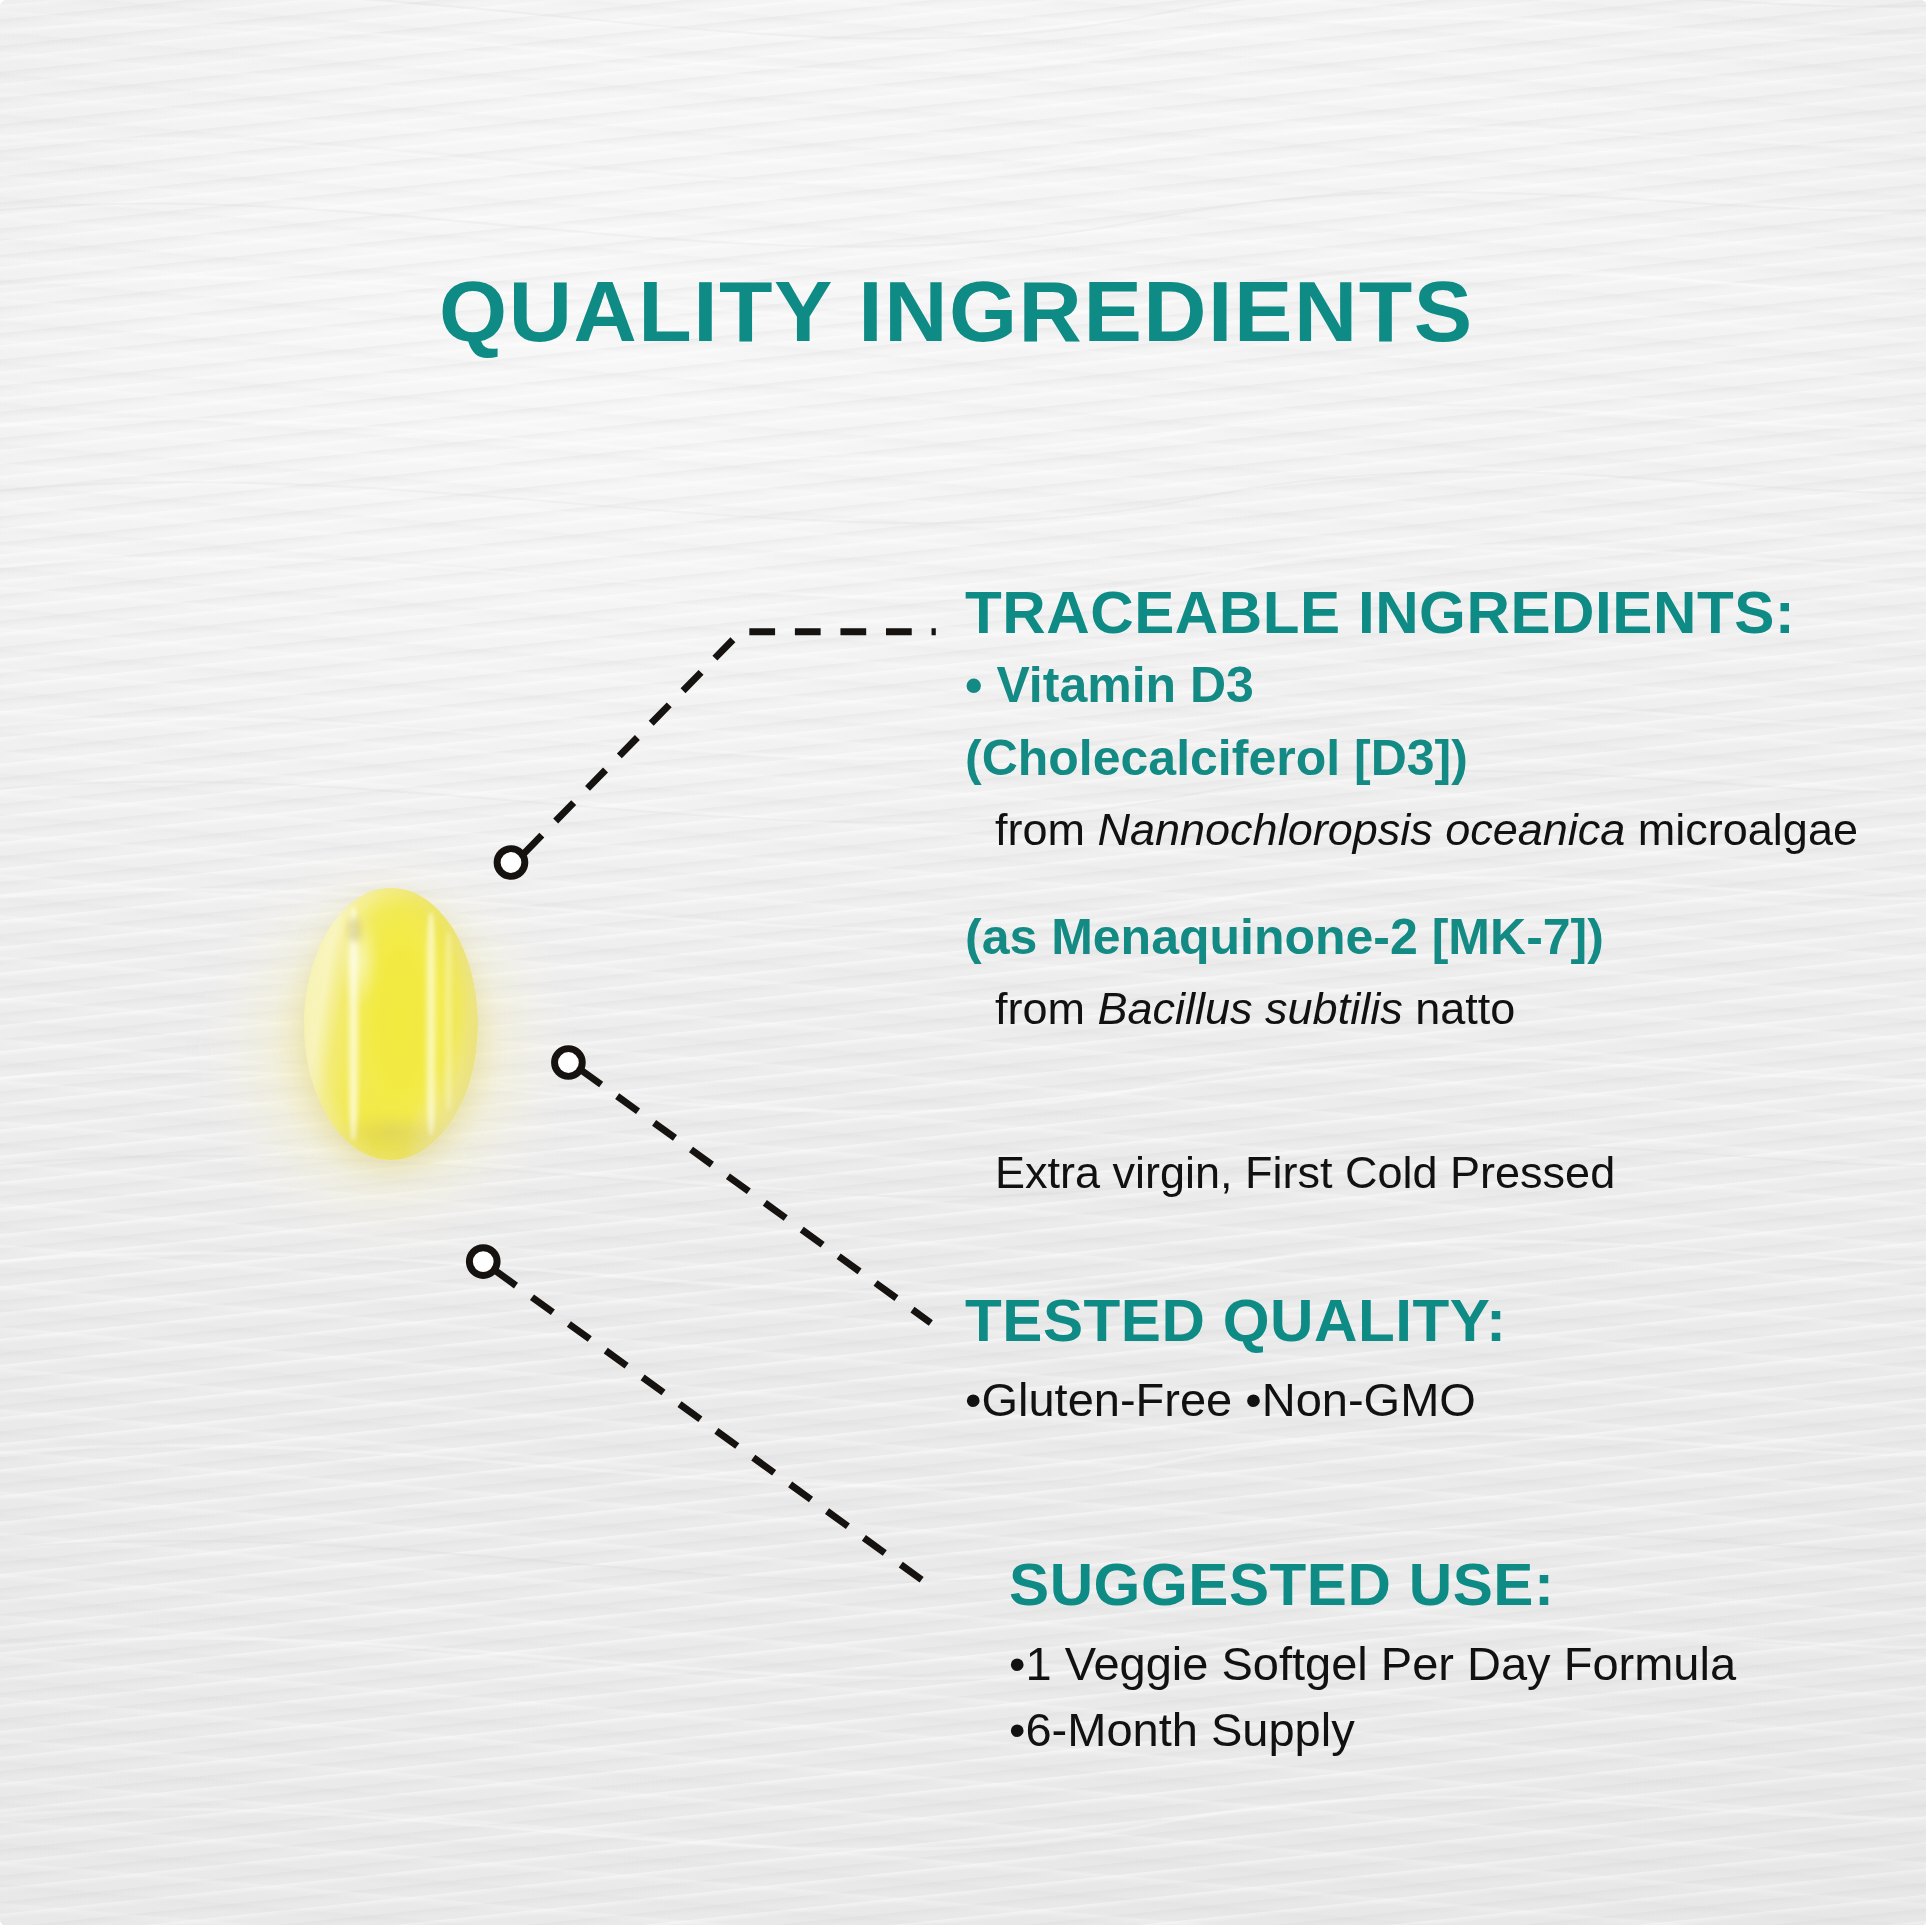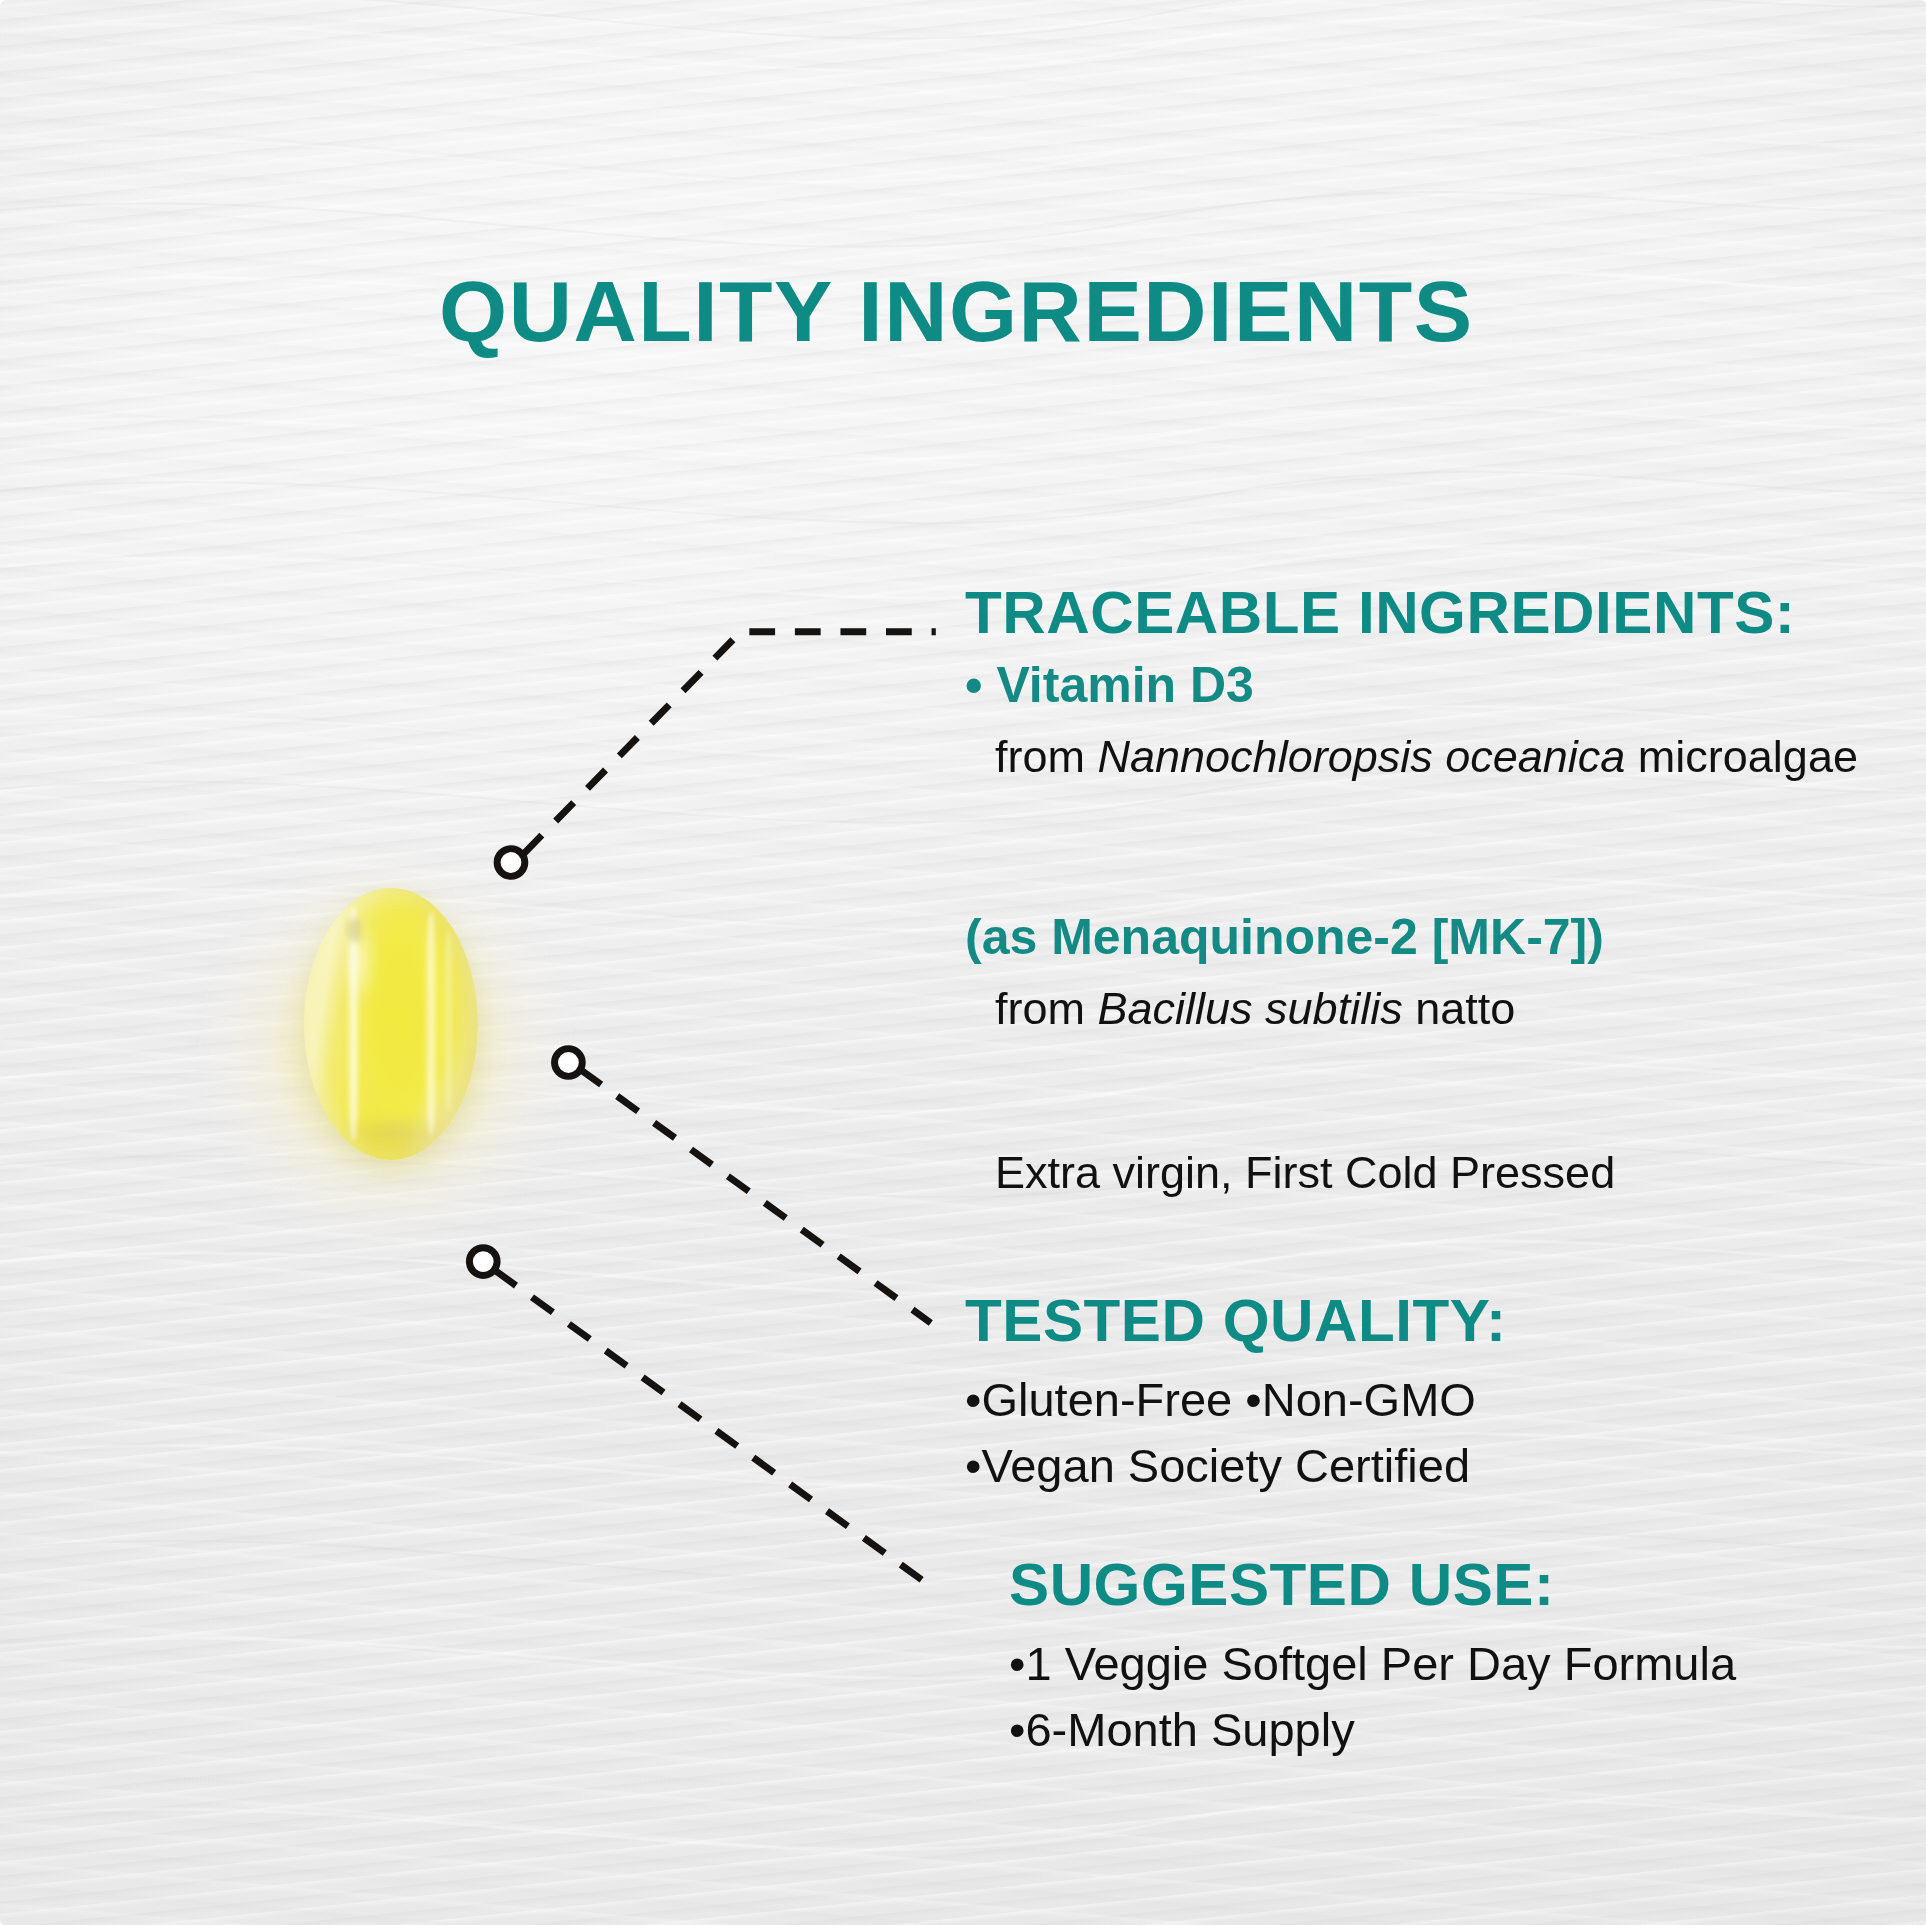--- a/index.html
+++ b/index.html
@@ -327,40 +327,40 @@
 
   <div class="block" style="left:965px; top:584px;">
     <div class="heading">TRACEABLE INGREDIENTS:</div>
   </div>
 
   <div class="block" style="left:965px; top:660px;">
     <div class="ing-main">
       <span>•</span>
       <span>Vitamin D3</span>
     </div>
+    <div class="ing-sub" style="margin-top:23px;">(Cholecalciferol [D3])</div>
     <div class="ing-src" style="margin-top:24px; margin-left:30px;">
       <span>from </span><em>Nannochloropsis oceanica</em><span> microalgae</span>
     </div>
   </div>
 
   <div class="block" style="left:965px; top:889px;">
     <div class="ing-sub" style="margin-top:23px;">(as Menaquinone-2 [MK-7])</div>
     <div class="ing-src" style="margin-top:24px; margin-left:30px;">
       <span>from </span><em>Bacillus subtilis</em><span> natto</span>
     </div>
   </div>
 
   <div class="block" style="left:965px; top:1124px;">
     <div class="plain" style="margin-top:26px; margin-left:30px;">Extra virgin, First Cold Pressed</div>
   </div>
 
   <div class="block" style="left:965px; top:1292px;">
     <div class="heading">TESTED QUALITY:</div>
     <div class="plain-row" style="margin-top:25px;">•Gluten-Free    •Non-GMO</div>
-    <div class="plain-row" style="margin-top:19px;">•Vegan Society Certified</div>
   </div>
 
   <div class="block" style="left:965px; top:1556px;margin-left:44px;">
     <div class="heading">SUGGESTED USE:</div>
     <div class="plain-row" style="margin-top:25px;">•1 Veggie Softgel Per Day Formula</div>
     <div class="plain-row" style="margin-top:19px;">•6-Month Supply</div>
   </div>
 
 </div>
 

